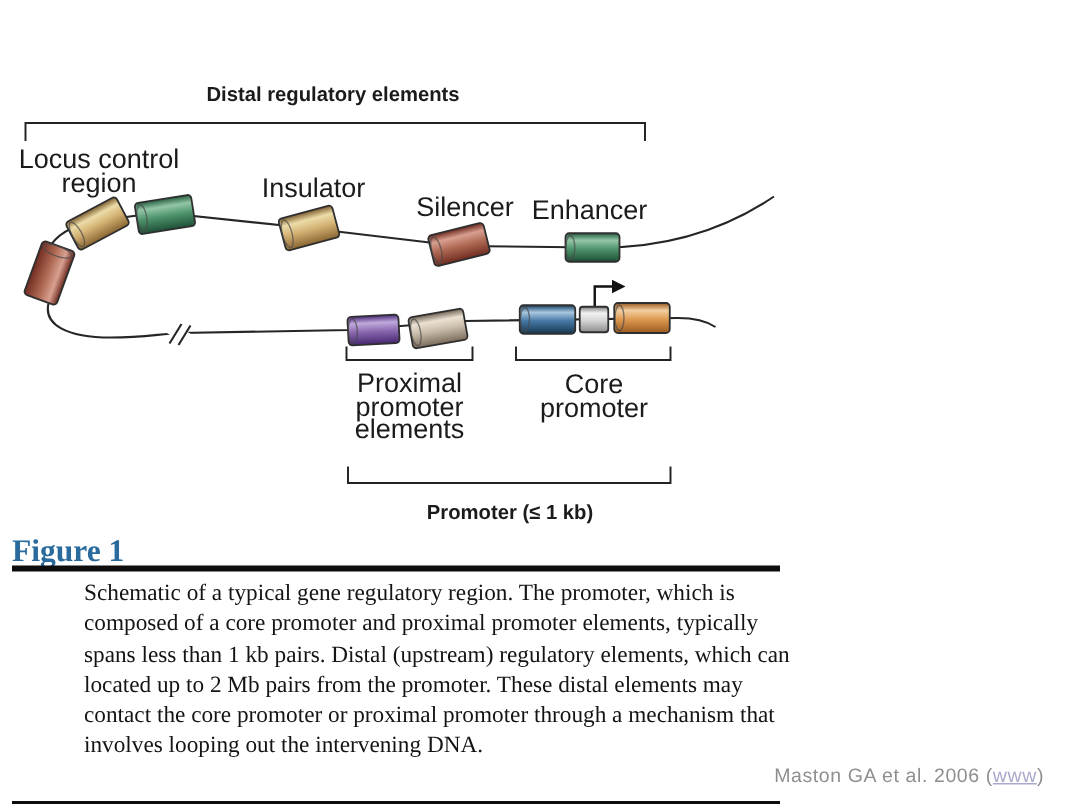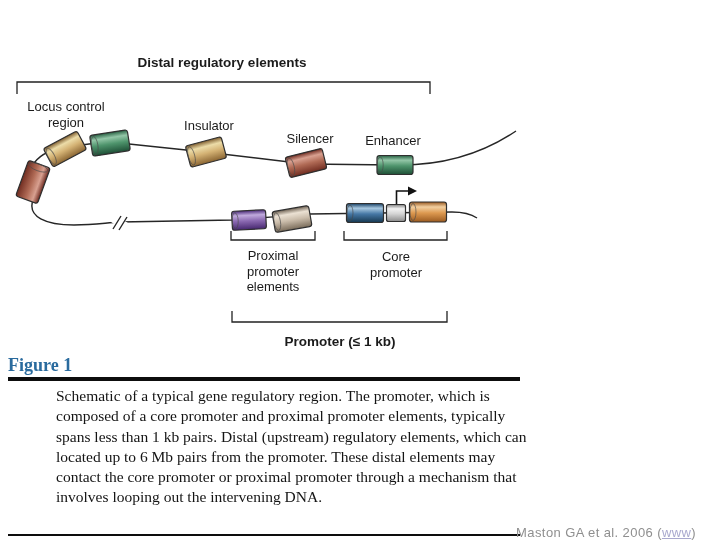--- a/index.html
+++ b/index.html
@@ -1,23 +1,23 @@
 <!DOCTYPE html>
 <html><head>
 <meta charset="utf-8">
 <style>
   html,body{margin:0;padding:0;background:#fff;}
   .stage{position:relative;width:720px;height:540px;background:#ffffff;overflow:hidden;
          font-family:"Liberation Sans",sans-serif;}
   svg.diagram{position:absolute;left:0;top:0;}
   .dlabel{position:absolute;transform:translateX(-50%);color:#1b1b1b;
-          font-size:13px;line-height:15.5px;text-align:center;white-space:nowrap;}
+          font-size:18px;line-height:15.5px;text-align:center;white-space:nowrap;}
   .dlabel.bold{font-weight:bold;font-size:13.5px;}
   .fig-label{position:absolute;left:8px;top:355px;font-family:"Liberation Serif",serif;
-             font-weight:bold;font-size:18px;}
+             font-weight:bold;font-size:21px;}
   .rule{position:absolute;left:8px;width:512px;background:#0d0d0d;}
   .rule.thick{top:377px;height:3.5px;}
   .rule.thin{top:534px;height:1.6px;}
   .caption{position:absolute;left:8px;top:386px;width:530px;color:#141414;
            font-family:"Liberation Serif",serif;font-size:15.5px;line-height:20.3px;}
   .caption div{white-space:nowrap;margin-left:48px;}
   .citation{position:absolute;right:24px;top:509px;font-size:13px;letter-spacing:0.4px;}
   .citation a{text-decoration:underline;cursor:pointer;}
 </style>
 </head>
@@ -167,24 +167,24 @@
 
   <div class="dlabel bold" style="left:340px;top:334px;">Promoter (≤ 1 kb)</div>
 
   <div class="fig-label" style="color:#2a6b9e;">Figure 1</div>
   <div class="rule thick"></div>
 
   <div class="caption">
     <div>Schematic of a typical gene regulatory region. The promoter, which is</div>
     <div>composed of a core promoter and proximal promoter elements, typically</div>
     <div>spans less than 1 kb pairs. Distal (upstream) regulatory elements, which can</div>
-    <div>located up to 6 Mb pairs from the promoter. These distal elements may</div>
+    <div>located up to 2 Mb pairs from the promoter. These distal elements may</div>
     <div>contact the core promoter or proximal promoter through a mechanism that</div>
     <div>involves looping out the intervening DNA.</div>
   </div>
 
   <div class="rule thin"></div>
 
-  <div class="citation" style="color:#8f8f8f;margin-top:16px;">
+  <div class="citation" style="color:#8f8f8f;">
     <span>Maston GA et al. 2006 (</span><a style="color:#a9a9ce;">www</a><span>)</span>
   </div>
 
 </div>
 
 </body></html>

